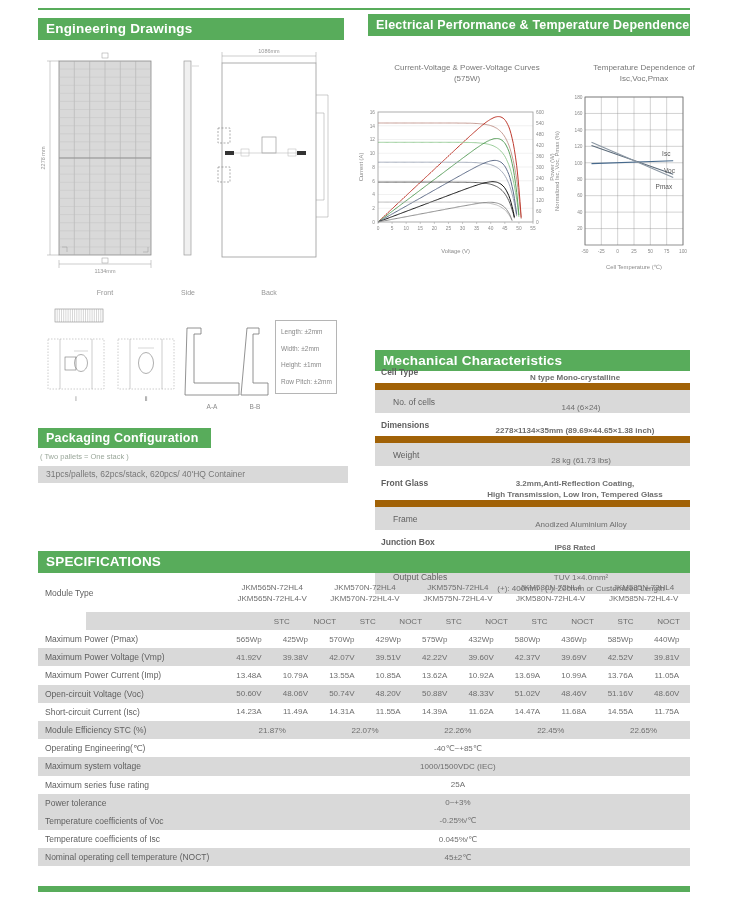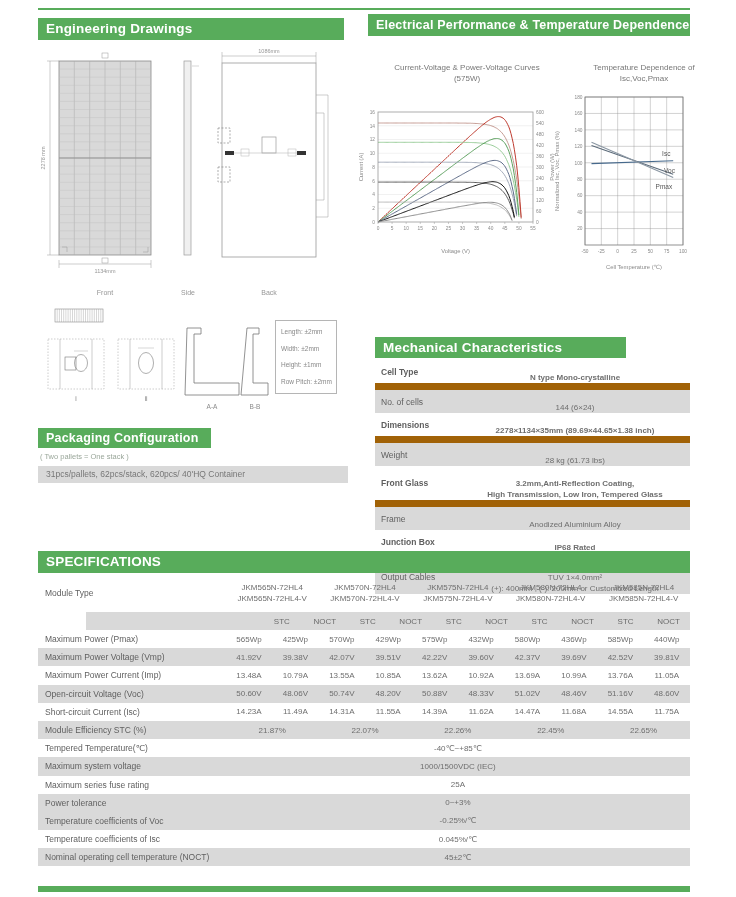--- a/index.html
+++ b/index.html
@@ -8,21 +8,21 @@
   .abs{position:absolute;}
   .hdr{position:absolute;background:#58ac5b;color:#fff;font-weight:700;height:22px;line-height:22px;
        padding-left:8px;box-sizing:border-box;font-size:13.5px;letter-spacing:.2px;}
   .hdr-sm{font-size:12.5px;}
   .rule{position:absolute;background:#58ac5b;}
   .chart-title{position:absolute;font-size:8px;line-height:11px;color:#777;text-align:center;}
   
   .mtable{position:absolute;left:375px;top:360px;width:315px;}
   .mrow{display:flex;align-items:center;min-height:17.5px;box-sizing:border-box;font-size:8px;color:#6e6e6e;}
   .mrow.tall{min-height:27px;}
-  .mrow.gray{background:#d9d9d9;}
+  .mrow.gray{background:#d9d9d9;padding-left:12px;}
   .mrow.white{border-bottom:7px solid #a16207;font-weight:bold;}
   .mlabel{width:85px;padding-left:6px;font-size:8.5px;color:#5f5f5f;box-sizing:border-box;}
   .mvalue{flex:1;text-align:center;white-space:pre-line;line-height:11px;margin-top:12px;}
   
   .stable{position:absolute;left:38px;top:574px;width:652px;}
   .srow{display:flex;align-items:center;height:18.2px;box-sizing:border-box;font-size:8px;color:#6e6e6e;}
   .srow.gray{background:#d9d9d9;}
   .modrow{height:38px;}
   .condrow{height:18px;font-size:8px;color:#6a6a6a;margin-left:48px;}
   .slabel{width:190px;padding-left:7px;font-size:8.5px;color:#5f5f5f;box-sizing:border-box;}
@@ -294,21 +294,21 @@
       <polyline points="41.5,75.6 123.2,72.7" fill="none" stroke="#46698c" stroke-width="1.1"></polyline>
       <polyline points="41.5,57.5 123.2,86.3" fill="none" stroke="#5c6b7a" stroke-width="1.1"></polyline>
       <polyline points="41.5,54.2 123.2,89.6" fill="none" stroke="#8b97a3" stroke-width="1.1"></polyline>
       <text x="112.09333333333333" y="68.2" class="ann">Isc</text>
       <text x="114.05333333333333" y="85.46666666666667" class="ann">Voc</text>
       <text x="105.56" y="101.08888888888889" class="ann">Pmax</text>
       <text x="84" y="181" text-anchor="middle" class="axl">Cell Temperature (℃)</text>
       <text x="9" y="83" text-anchor="middle" class="axl" transform="rotate(-90 9 83)">Normalized Isc, Voc, Pmax (%)</text>
     </svg>
 
-  <div class="hdr" style="left:375px;top:337px;width:251px;height:21px;line-height:21px;">
+  <div class="hdr" style="left:375px;top:350px;width:315px;height:21px;line-height:21px;">
     <span>Mechanical Characteristics</span>
   </div>
   <div class="mtable">
       <div class="mrow white">
         <div class="mlabel">Cell Type</div>
         <div class="mvalue">N type Mono-crystalline</div>
       </div>
       <div class="mrow gray">
         <div class="mlabel">No. of cells</div>
         <div class="mvalue">144 (6×24)</div>
@@ -454,21 +454,21 @@
       </div>
       <div class="srow gray">
         <div class="slabel">Module Efficiency STC (%)</div>
         <div class="scell c2">21.87%</div>
         <div class="scell c2">22.07%</div>
         <div class="scell c2">22.26%</div>
         <div class="scell c2">22.45%</div>
         <div class="scell c2">22.65%</div>
       </div>
       <div class="srow white">
-        <div class="slabel">Tempered Temperature(℃)</div>
+        <div class="slabel">Operating Engineering(℃)</div>
         <div class="scell c10">-40℃~+85℃</div>
       </div>
       <div class="srow gray">
         <div class="slabel">Maximum system voltage</div>
         <div class="scell c10">1000/1500VDC (IEC)</div>
       </div>
       <div class="srow white">
         <div class="slabel">Maximum series fuse rating</div>
         <div class="scell c10">25A</div>
       </div>

